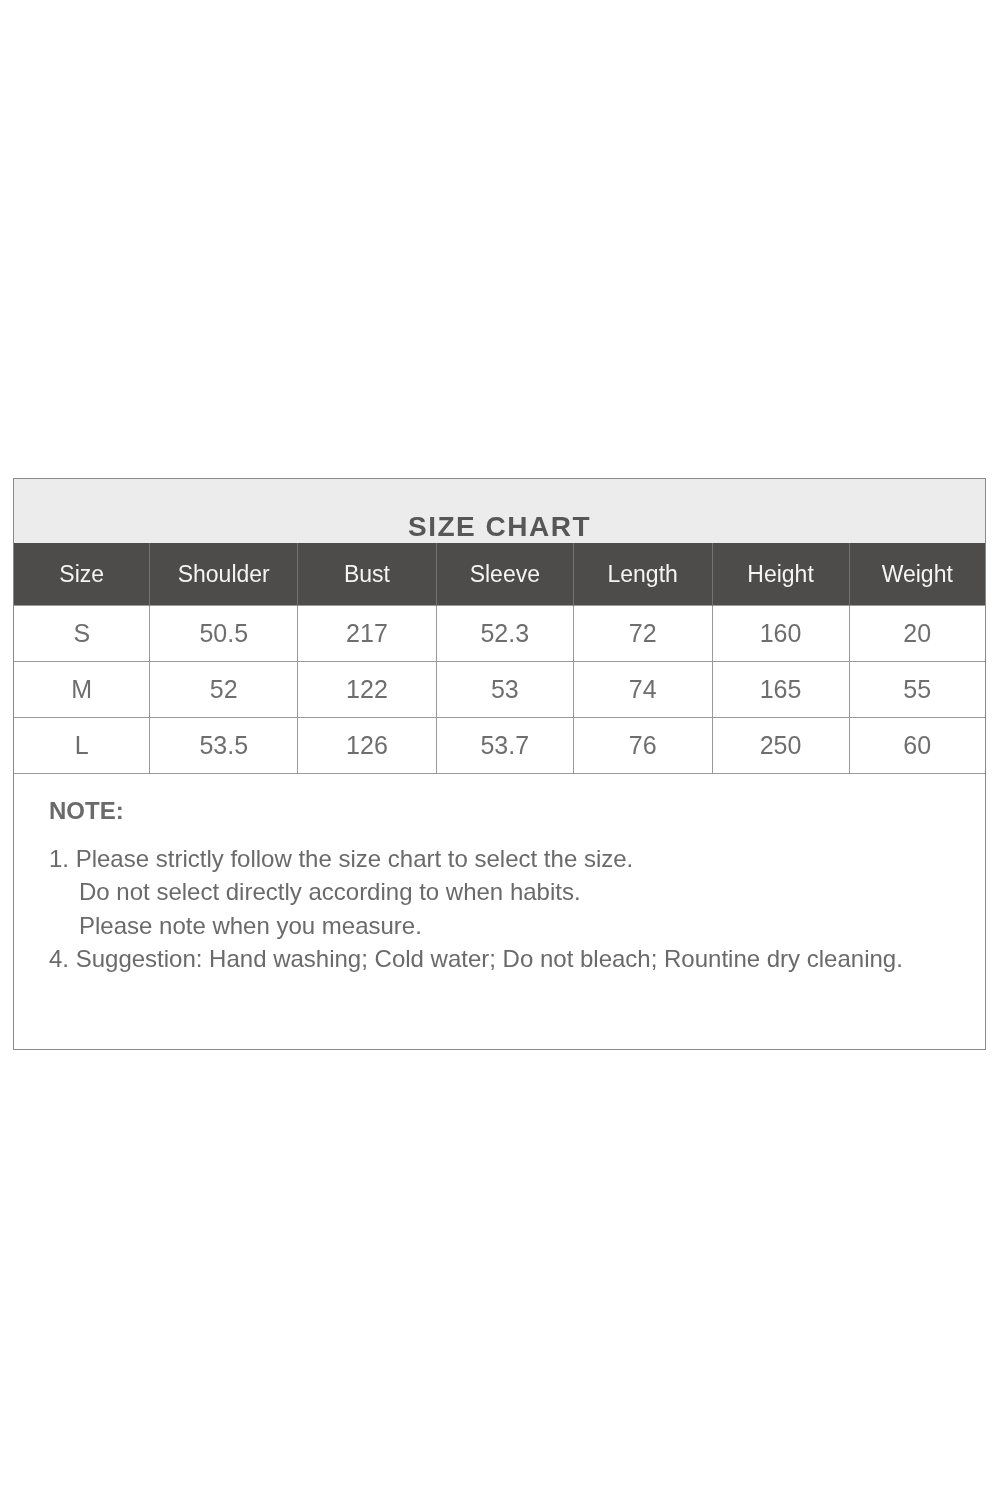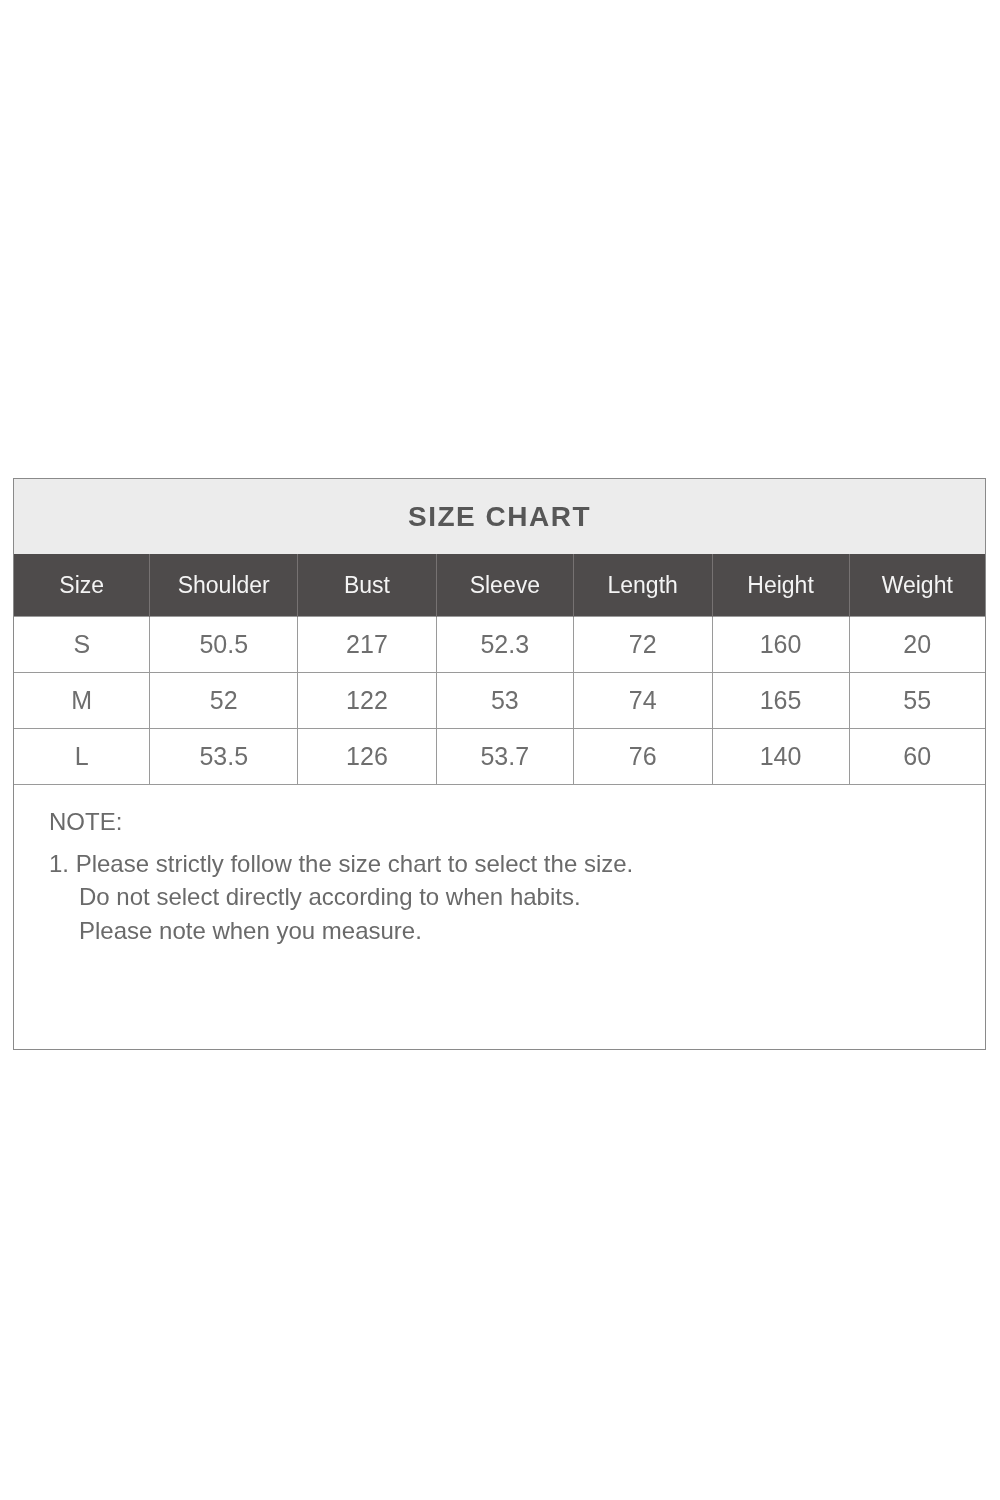--- a/index.html
+++ b/index.html
@@ -21,24 +21,24 @@
     top: 478px;
     width: 973px;
     height: 572px;
     border: 1px solid #8a8a8a;
     background: #ffffff;
     box-sizing: border-box;
     display: flex;
     flex-direction: column;
   }
   .title-bar {
-    height: 75px;
+    height: 64px;
     background: #ececec;
     display: flex;
-    align-items: center;
+    align-items: flex-end;
     justify-content: center;
     flex: 0 0 auto;
   }
   .title-bar span {
     font-size: 28px;
     font-weight: bold;
     color: #575757;
     letter-spacing: 1.5px;
   }
   table.size-table {
@@ -72,21 +72,22 @@
   table.size-table tr td:first-child { border-left: none; }
   table.size-table tr td:last-child { border-right: none; }
   .notes {
     flex: 1 1 auto;
     padding: 20px 20px 0 35px;
     color: #6a6a6a;
     font-size: 24px;
     line-height: 33.5px;
   }
   .note-heading {
-    margin-bottom: 8px;
+    margin-bottom: 14px;
+    font-weight: bold;
   }
   .note-line.indent {
     padding-left: 30px;
   }
 </style>
 </head>
 <body>
 
 <div class="page">
   <div class="chart-box">
@@ -134,27 +135,28 @@
           <td>74</td>
           <td>165</td>
           <td>55</td>
         </tr>
         <tr>
           <td>L</td>
           <td>53.5</td>
           <td>126</td>
           <td>53.7</td>
           <td>76</td>
-          <td>140</td>
+          <td>250</td>
           <td>60</td>
         </tr>
       </tbody>
     </table>
 
     <div class="notes">
       <div class="note-heading">NOTE:</div>
       <div class="note-line">1. Please strictly follow the size chart to select the size.</div>
       <div class="note-line indent">Do not select directly according to when habits.</div>
       <div class="note-line indent">Please note when you measure.</div>
+      <div class="note-line">4. Suggestion: Hand washing; Cold water; Do not bleach; Rountine dry cleaning.</div>
     </div>
 
   </div>
 </div>
 
 </body></html>

